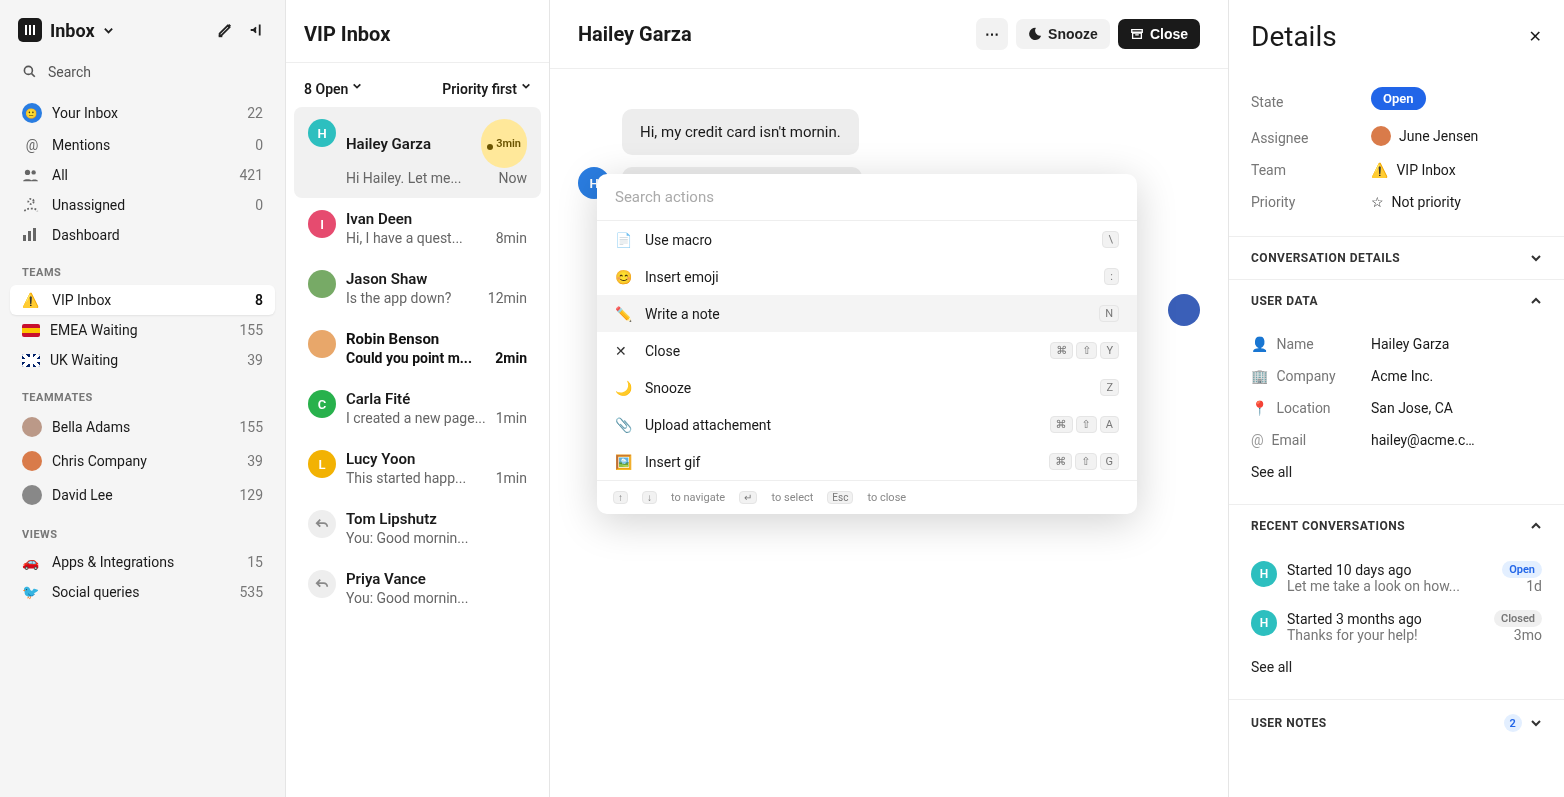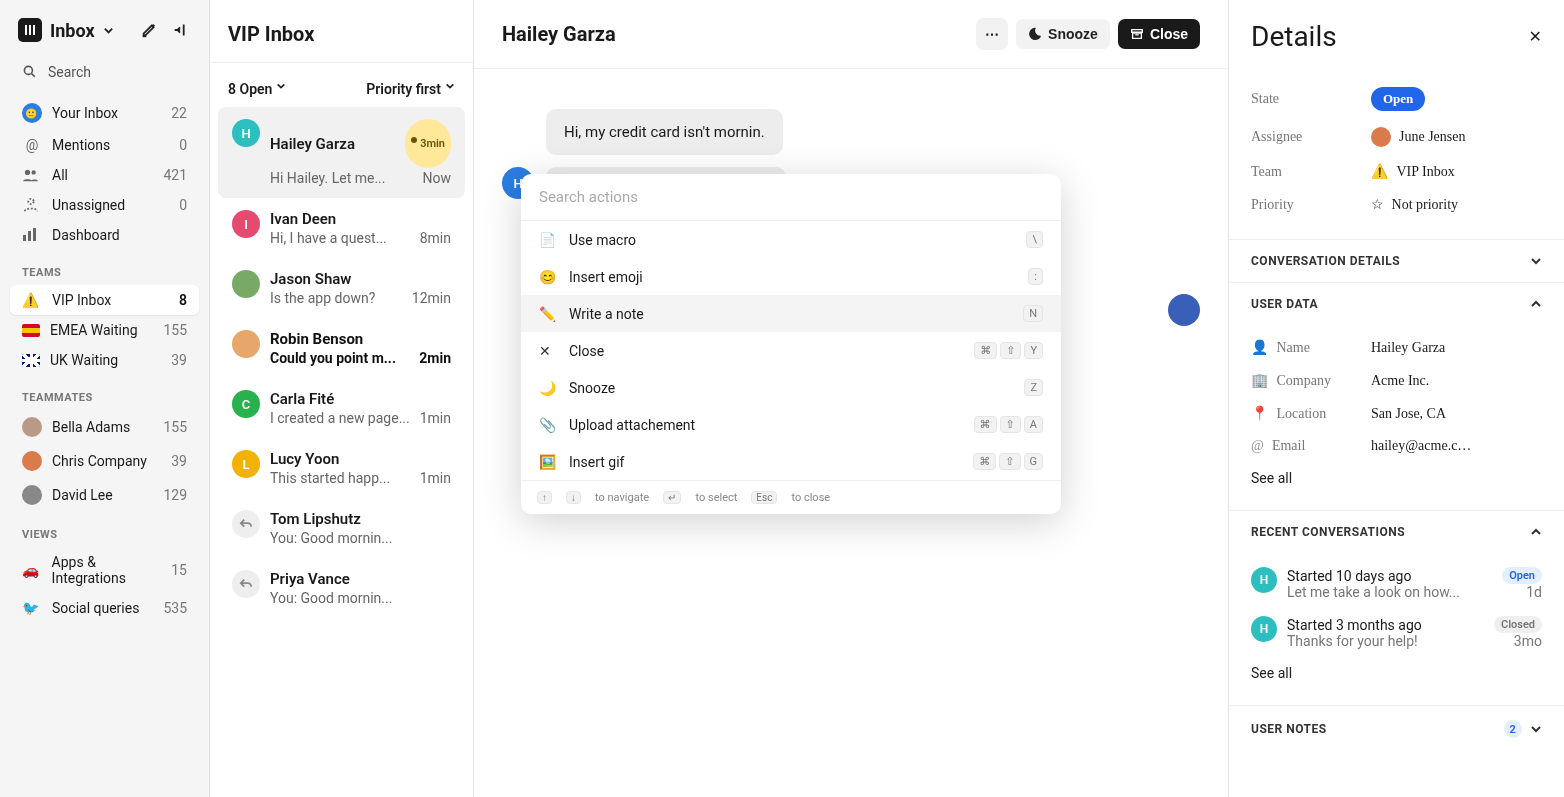--- a/index.html
+++ b/index.html
@@ -9,21 +9,21 @@
   color: #1a1a1a;
   background: #fff;
   width: 1564px;
   height: 797px;
   overflow: hidden;
 }
 .app { display: flex; height: 100%; }
 
 
 .sidebar {
-  width: 210px;
+  width: 286px;
   background: #f5f5f5;
   border-right: 1px solid #e5e5e5;
   display: flex;
   flex-direction: column;
   padding: 12px 10px;
 }
 .sidebar-header {
   display: flex;
   align-items: center;
   justify-content: space-between;
@@ -61,21 +61,21 @@
 .conv-header { padding: 22px 18px 16px; font-size:20px; font-weight:700; border-bottom:1px solid #eee; }
 .conv-filter { display:flex; justify-content:space-between; padding:18px 18px 10px; font-size:14px; font-weight:600; }
 .conv-filter span { display:flex; gap:4px; cursor:pointer; }
 
 .conv-item { padding: 12px 14px; display:flex; gap:10px; cursor:pointer; border-radius:8px; margin:0 8px; }
 .conv-item.active { background:#f1f1f1; }
 .conv-avatar { width:28px; height:28px; border-radius:50%; display:flex; align-items:center; justify-content:center; color:#fff; font-weight:600; font-size:13px; flex-shrink:0; }
 .conv-body { flex:1; min-width:0; }
 .conv-row1 { display:flex; justify-content:space-between; align-items:center; }
 .conv-name { font-weight:600; font-size:15px; }
-.conv-badge { background:#ffe89a; color:#6b5400; font-size:11px; padding:18px 6px; border-radius:999px; display:flex; align-items:flex-start; gap:3px; font-weight:600; }
+.conv-badge { background:#ffe89a; color:#6b5400; font-size:11px; padding:18px 6px; border-radius:999px; display:flex; align-items:flex-end; gap:3px; font-weight:600; }
 .conv-row2 { display:flex; justify-content:space-between; align-items:center; margin-top:2px; }
 .conv-preview { color:#666; white-space:nowrap; overflow:hidden; text-overflow:ellipsis; max-width:155px; font-size:14px; }
 .conv-time { color:#666; font-size:14px; }
 .conv-item.bold .conv-name,
 .conv-item.bold .conv-preview,
 .conv-item.bold .conv-time { font-weight:700; color:#111; }
 .conv-item.replied .conv-avatar { background:#eee; color:#888; }
 
 
 .main {
@@ -126,21 +126,21 @@
 
 .details {
   width: 336px;
   border-left:1px solid #e5e5e5;
   overflow-y:auto;
 }
 .det-header { display:flex; justify-content:space-between; align-items:center; padding:20px 22px; }
 .det-header h2 { font-size:28px; font-weight:400; }
 .det-section { border-top:1px solid #eee; }
 .det-rows { padding: 6px 22px 18px; }
-.det-row { display:flex; padding:8px 0; align-items:center;font-family:Liberation Serif, serif; }
+.det-row { display:flex; padding:8px 0; align-items:flex-end; }
 .det-label { width:120px; color:#777; font-size:14px; }
 .det-val { display:flex; align-items:center; gap:8px; font-size:14px; }
 .pill-blue { background:#2165e8; color:#fff; padding:4px 12px; border-radius:999px; font-weight:600; font-size:13px; }
 .det-heading { display:flex; justify-content:space-between; padding:14px 22px; font-size:12px; font-weight:700; letter-spacing:.5px; color:#333; cursor:pointer; align-items:center; }
 
 .see-all { color:#222; font-weight:400; padding: 8px 0 6px; cursor:pointer; }
 .recent-item { padding:8px 0; display:flex; gap:10px; }
 .recent-body { flex:1; }
 .recent-row { display:flex; justify-content:space-between; align-items:center; }
 .status-pill { font-size:11px; padding:2px 7px; border-radius:999px; font-weight:600; }

